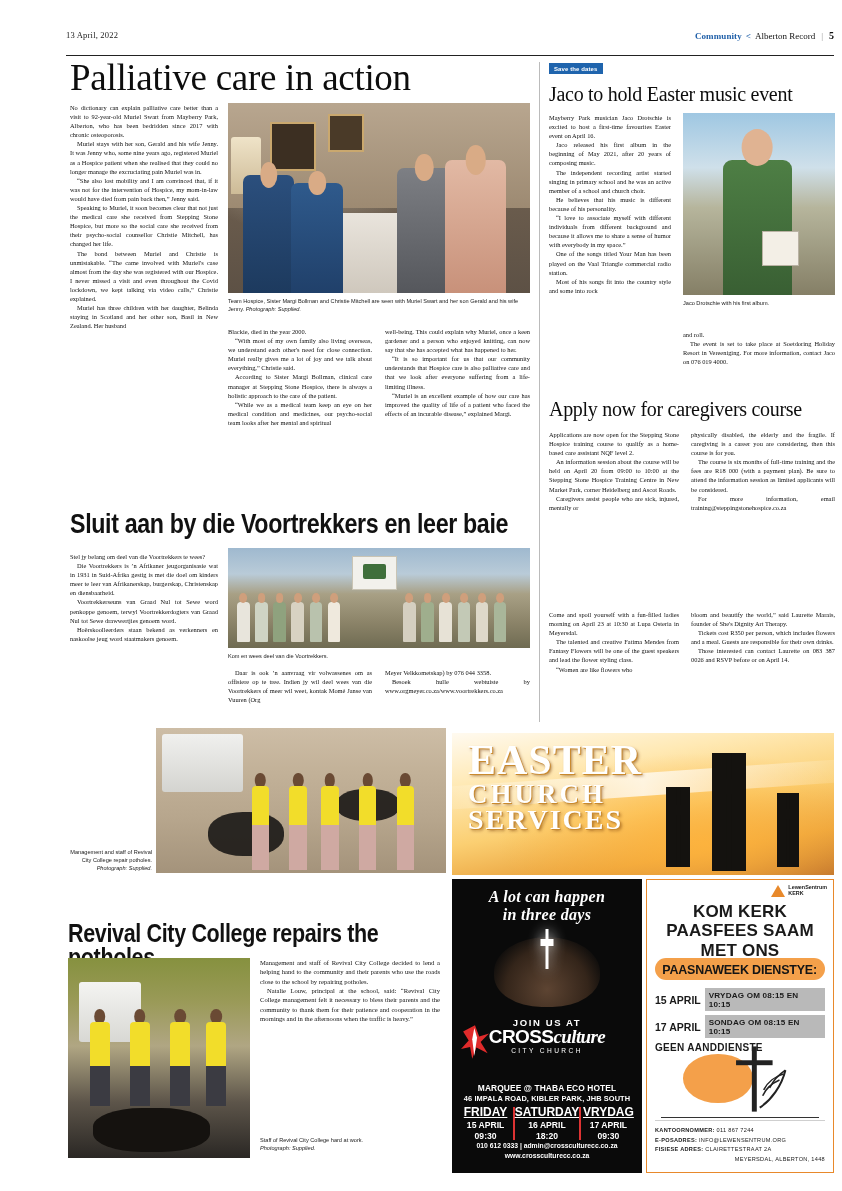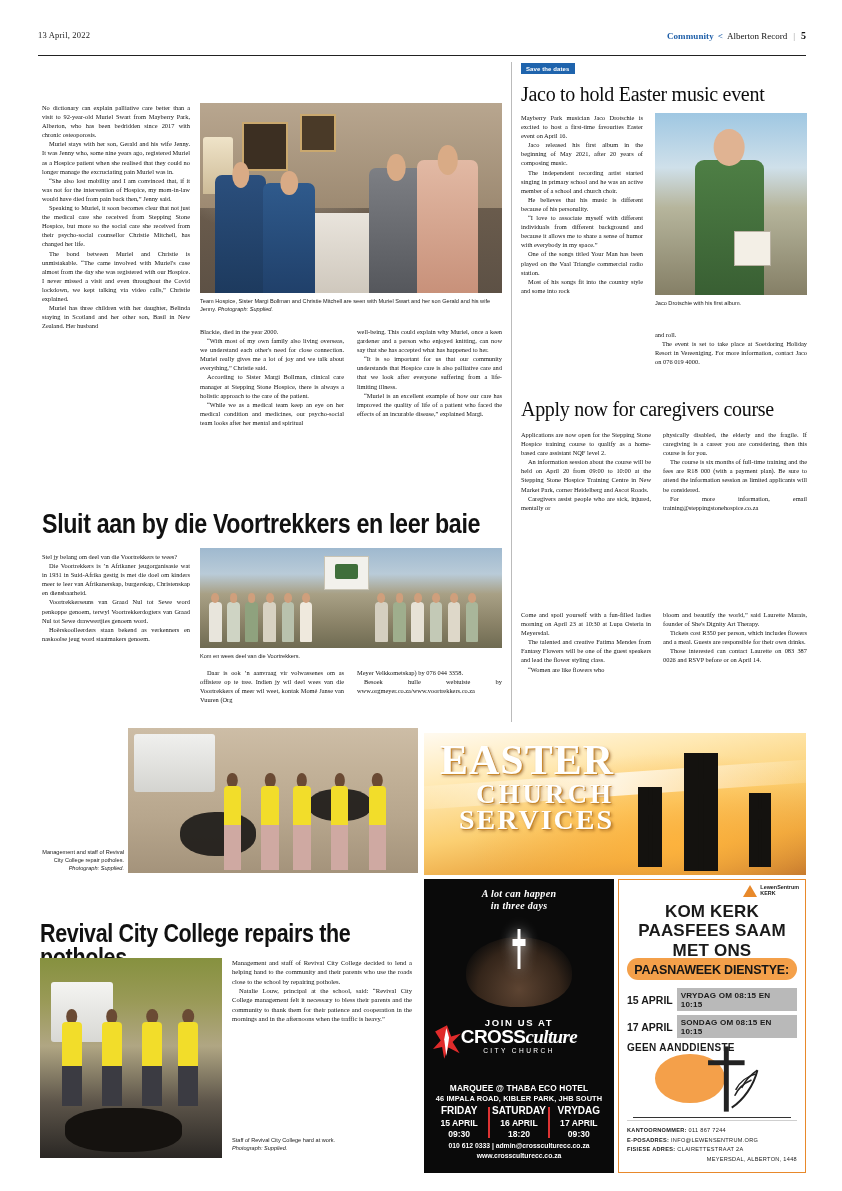--- a/index.html
+++ b/index.html
@@ -2,21 +2,21 @@
 <html><head>
 <meta charset="utf-8">
 <style>
   * { box-sizing: border-box; margin: 0; padding: 0; }
   html, body {
     width: 842px; height: 1191px;
     background: #ffffff;
     font-family: "Liberation Serif", serif;
     overflow: hidden;
   }
-  .page { position: relative; width: 712px; height: 1191px; padding: 15px; }
+  .page { position: relative; width: 712px; height: 1191px; padding: 15px; margin-left: 28px; }
 
   
   .masthead {
     position: absolute; left: 38px; top: 30px; width: 768px; height: 26px;
     border-bottom: 1.2px solid #222;
     display: flex; align-items: flex-start; justify-content: space-between;
   }
   .masthead .date {
     font-family: "Liberation Serif", serif;
     font-size: 8.5px; color: #1a1a1a; letter-spacing: .2px;
@@ -142,21 +142,20 @@
   .ph-potholes2 .pit { position:absolute; left:14%; bottom:3%; width:64%; height:22%;
     background:#15120f; border-radius:42%; }
 
   
   .ad-easter {
     position: absolute; left: 424px; top: 733px; width: 382px; height: 142px;
     overflow: hidden;
     background:
       radial-gradient(ellipse at 66% 78%, rgba(255,180,60,.85), transparent 58%),
       linear-gradient(170deg,#fffaf0 0%, #ffe9b4 26%, #fbcf72 54%, #eaa33e 78%, #b5682a 100%);
-    text-align: right;
   }
   .ad-easter .sunstreak { position:absolute; left:-10%; top:28%; width:120%; height:16%;
     background:linear-gradient(90deg,rgba(255,255,255,0),rgba(255,255,255,.75),rgba(255,255,255,0));
     transform:rotate(-4deg); }
   .ad-easter .txt {
     position:absolute; left:16px; top:8px; color:#fff;
     font-family:"Liberation Serif", serif; font-weight:bold;
     text-shadow: 1px 1px 0 #c98a2e, 2px 2px 3px rgba(120,60,10,.55);
     line-height:.92; letter-spacing:1px;
   }
@@ -169,21 +168,21 @@
 
   
   .ad-cc {
     position:absolute; left:424px; top:879px; width:190px; height:294px;
     background:#0a0a0a; color:#fff; overflow:hidden;
     font-family:"Liberation Sans", sans-serif;
   }
   .ad-cc .script {
     position:absolute; left:0; right:0; top:9px; text-align:center;
     font-family:"Liberation Serif", serif; font-style:italic; font-weight:bold;
-    font-size:10px; line-height:1.15; letter-spacing:.3px;
+    font-size:16px; line-height:1.15; letter-spacing:.3px;
   }
   .ad-cc .hands {
     position:absolute; left:22%; top:58px; width:56%; height:70px;
     background:radial-gradient(ellipse at 50% 75%, #5d4432 0%, #34251a 55%, #0a0a0a 82%);
     border-radius:50% 50% 45% 45%;
   }
   .ad-cc .glowcross {
     position:absolute; left:50%; top:50px; transform:translateX(-50%);
     width:13px; height:40px;
     filter: drop-shadow(0 0 7px rgba(255,255,255,.95));
@@ -198,21 +197,21 @@
   .ad-cc .citychurch { font-size:6.6px; letter-spacing:2.4px; margin-top:-1px; }
   .ad-cc .star {
     position:absolute; left:9px; top:146px; width:28px; height:34px;
   }
   .ad-cc .venue { position:absolute; left:0; right:0; top:204px; text-align:center;
     font-size:8.4px; font-weight:bold; letter-spacing:.1px; }
   .ad-cc .venue .sub { font-size:7.4px; margin-top:1px; }
   .ad-cc .days { position:absolute; left:6px; right:6px; top:226px;
     display:flex; justify-content:space-between; }
   .ad-cc .day { flex:1; text-align:center; font-weight:bold; line-height:1.28; }
-  .ad-cc .day .n { font-size:10px; }
+  .ad-cc .day .n { font-size:12px;text-decoration:underline; }
   .ad-cc .day .d { font-size:8.6px; }
   .ad-cc .day .t { font-size:8.6px; }
   .ad-cc .divr { width:1.5px; background:#d33; margin:2px 0; }
   .ad-cc .contact { position:absolute; left:0; right:0; bottom:12px; text-align:center;
     font-size:6.8px; font-weight:bold; line-height:1.5; }
 
   
   .ad-lw {
     position:absolute; left:618px; top:879px; width:188px; height:294px;
     background:#fff; border:1.4px solid #e8892b; overflow:hidden;
@@ -253,20 +252,23 @@
       <span class="community">Community</span>
       <span class="lt">&lt;</span>
       <span class="record">Alberton Record</span>
       <span class="sep">|</span>
       <span class="pgno">5</span>
     </div>
   </div>
 
   <div class="vrule" style="left:511px; top:62px; height:660px;"></div>
 
+  <div style="position:absolute; left:42px; top:60px; width:460px;">
+    <div class="headline" style="font-size:37px;">Palliative care in action</div>
+  </div>
 
   <div class="body-col" style="position:absolute; left:42px; top:103px; width:148px;">
     <p class="first">No dictionary can explain palliative care better than a visit to 92-year-old Muriel Swart from Mayberry Park, Alberton, who has been bedridden since 2017 with chronic osteoporosis.</p>
     <p>Muriel stays with her son, Gerald and his wife Jenny. It was Jenny who, some nine years ago, registered Muriel as a Hospice patient when she realised that they could no longer manage the excruciating pain Muriel was in.</p>
     <p>“She also lost mobility and I am convinced that, if it was not for the intervention of Hospice, my mom-in-law would have died from pain back then,” Jenny said.</p>
     <p>Speaking to Muriel, it soon becomes clear that not just the medical care she received from Stepping Stone Hospice, but more so the social care she received from their psycho-social counsellor Christie Mitchell, has changed her life.</p>
     <p>The bond between Muriel and Christie is unmistakable. “The came involved with Muriel's case almost from the day she was registered with our Hospice. I never missed a visit and even throughout the Covid lockdown, we kept talking via video calls,” Christie explained.</p>
     <p>Muriel has three children with her daughter, Belinda staying in Scotland and her other son, Basil in New Zealand. Her husband</p>
   </div>
 

